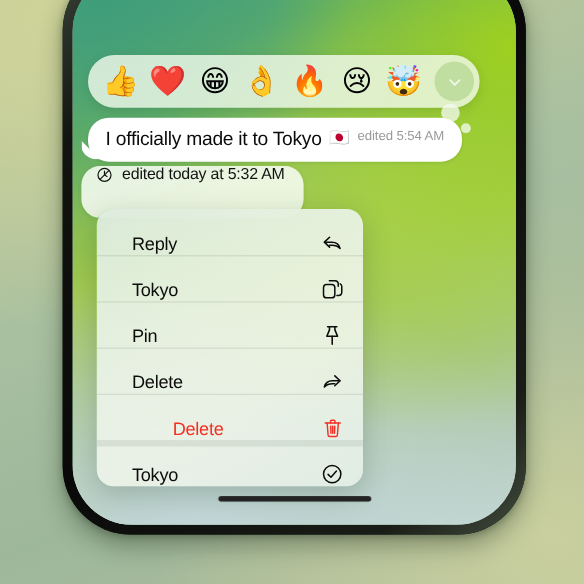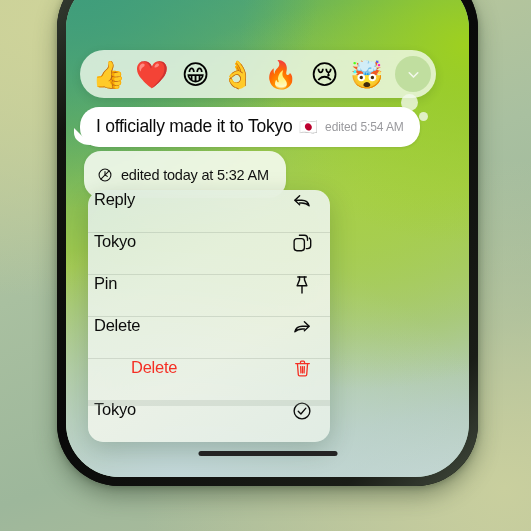--- a/index.html
+++ b/index.html
@@ -130,21 +130,21 @@
   
   #message-row {
     position: absolute;
     left: 14px;
     top: 132px;
     width: 340px;
   }
   #message-bubble {
     position: relative;
     display: flex;
-    align-items: center;
+    align-items: flex-start;
     gap: 7px;
     background: #ffffff;
     border-radius: 19px;
     padding: 9px 15px 10px 16px;
     box-shadow: 0 1px 3px rgba(20,50,20,0.12);
   }
   #message-bubble::before {
     content: "";
     position: absolute;
     left: -6px;
@@ -169,24 +169,24 @@
   #message-meta {
     font-size: 12px;
     color: #9a9a9e;
     letter-spacing: -0.1px;
     white-space: nowrap;
   }
 
   
   #edited-banner {
     position: absolute;
-    left: 18px;
+    left: 8px;
     top: 176px;
     display: flex;
-    align-items: center;
+    align-items: flex-start;
     gap: 8px;
     height: 47px;
     padding: 0 17px 0 13px;
     border-radius: 17px;
     background: rgba(247,252,244,0.88);
     backdrop-filter: blur(10px);
     box-shadow: 0 1px 4px rgba(25,55,25,0.10);
   }
   #edited-icon svg { display: block; }
   #edited-text {
@@ -208,24 +208,24 @@
         rgba(223,236,226,0.93) 0%,
         rgba(234,242,232,0.93) 34%,
         rgba(238,243,233,0.93) 62%,
         rgba(228,238,230,0.93) 100%);
     backdrop-filter: blur(22px) saturate(150%);
     box-shadow: 0 8px 26px rgba(20,50,25,0.22);
   }
   .menu-item {
     position: relative;
     display: flex;
-    align-items: flex-start;
+    align-items: flex-end;
     justify-content: space-between;
     height: 42px;
-    padding: 0 17px 0 6px;
+    padding: 0 17px 0 32px;
     cursor: pointer;
   }
   .menu-item + .menu-item::before {
     content: "";
     position: absolute;
     left: 0; right: 0; top: 0;
     height: 1px;
     background: rgba(118,130,118,0.22);
   }
   .menu-item.group-break::before {

